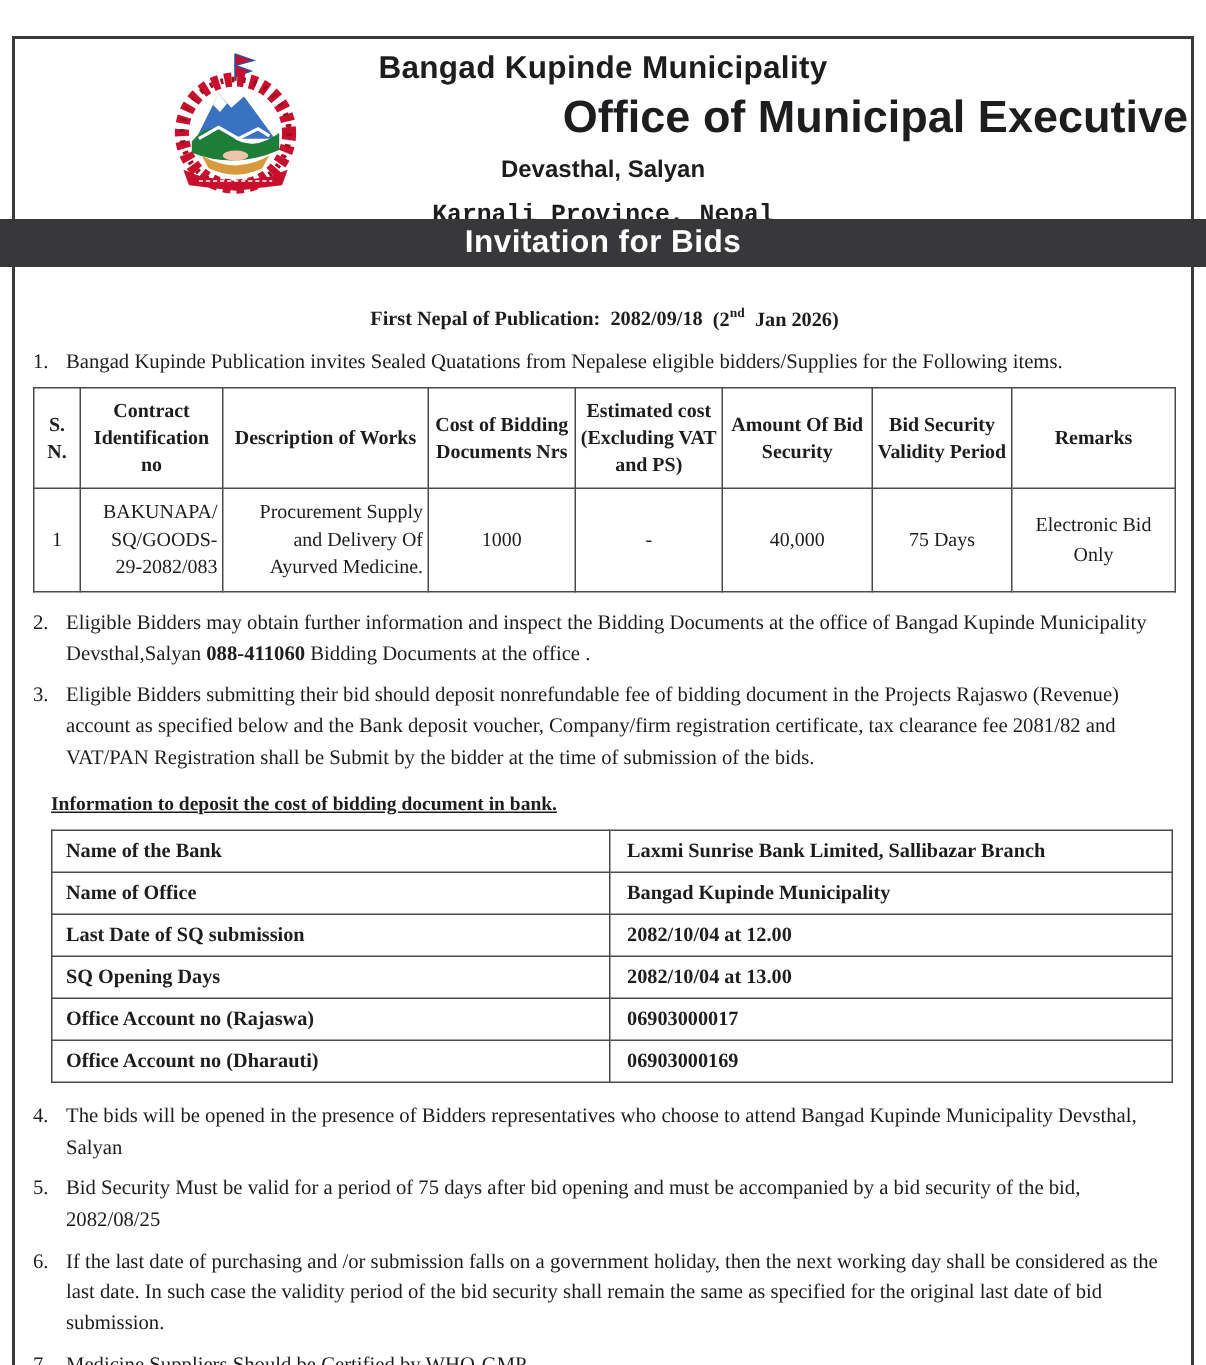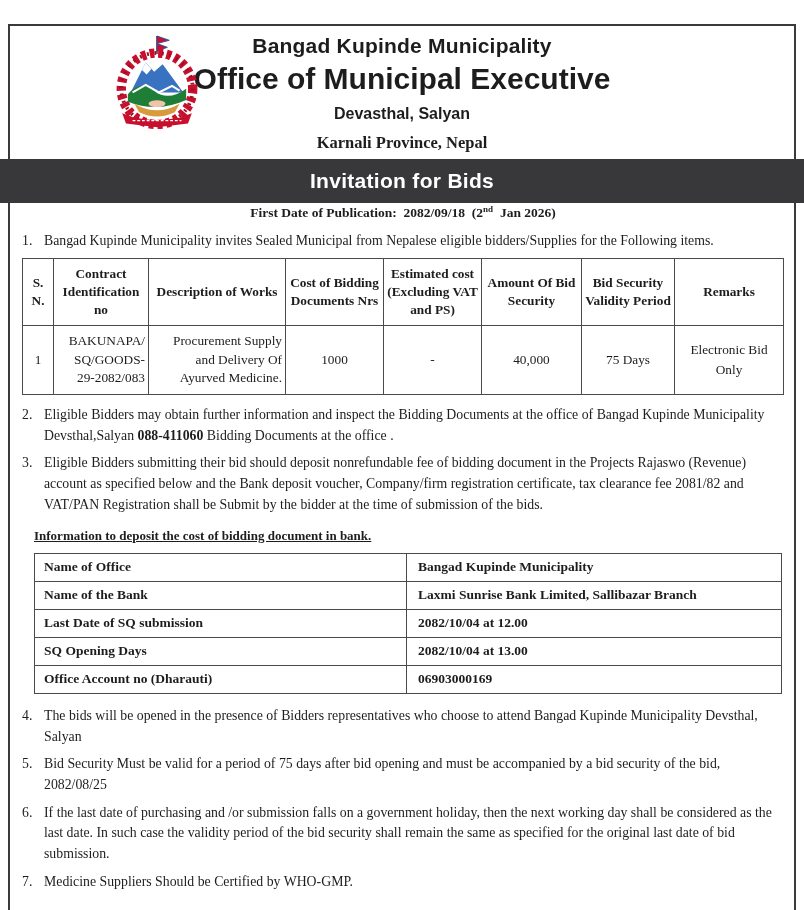--- a/index.html
+++ b/index.html
@@ -5,26 +5,26 @@
   html,body{margin:0;padding:0;background:#ffffff;}
   .page{
     position:relative;width:804px;height:910px;background:#ffffff;
     font-family:"Liberation Serif", serif;color:#1d1d1f;overflow:hidden;margin-top:16px;
   }
   .frame{position:absolute;inset:8px;border:2px solid #3a3a3c;pointer-events:none;}
   
   .header{position:absolute;left:12px;right:12px;top:16px;text-align:center;}
   .emblem{position:absolute;left:98px;top:2px;width:94px;height:100px;}
   .h-muni{font-family:"Liberation Sans",sans-serif;font-weight:bold;font-size:21px;letter-spacing:.2px;margin:2px 0 4px;}
-  .h-office{font-family:"Liberation Sans",sans-serif;font-weight:bold;font-size:30px;margin:0 0 9px;}
+  .h-office{font-family:"Liberation Sans",sans-serif;font-weight:bold;font-size:30px;margin:0 0 9px;text-align:right;}
   .h-addr{font-family:"Liberation Sans",sans-serif;font-weight:bold;font-size:16px;margin:0 0 10px;}
-  .h-prov{font-family:Liberation Serif, serif;font-weight:bold;font-size:16.5px;margin:0;}
+  .h-prov{font-family:Liberation Mono, monospace;font-weight:bold;font-size:16.5px;margin:0;}
   
   .banner{
-    position:absolute;left:0;right:0;top:143px;height:44px;background:#38383a;
+    position:absolute;left:0;right:0;top:130px;height:32px;background:#38383a;
     display:flex;align-items:center;justify-content:center;
   }
   .banner span{font-family:"Liberation Sans",sans-serif;font-weight:bold;font-size:21px;color:#ffffff;letter-spacing:.3px;}
   
   .content{position:absolute;left:22px;right:20px;top:184px;bottom:12px;font-size:13.8px;line-height:1.5;}
   .pub{font-weight:bold;text-align:center;margin:2px 0 8px;font-size:13.5px;}
   .pub sup{font-size:9px;}
   .note{display:flex;margin:0 0 7px;}
   .note .num{flex:0 0 22px;}
   .note .txt{flex:1;}
@@ -69,25 +69,25 @@
     <div class="h-addr">Devasthal, Salyan</div>
     <div class="h-prov">Karnali Province, Nepal</div>
   </div>
 
   <div class="banner">
     <span>Invitation for Bids</span>
   </div>
 
   <div class="content">
 
-    <p class="pub"><span>First Date of Publication:</span>&nbsp; <span>2082/09/18</span>&nbsp; <span><span>(2</span><sup>nd</sup>&nbsp; <span>Jan 2026)</span></span></p>
+    <p class="pub"><span>First Nepal of Publication:</span>&nbsp; <span>2082/09/18</span>&nbsp; <span><span>(2</span><sup>nd</sup>&nbsp; <span>Jan 2026)</span></span></p>
 
     <div class="note">
       <span class="num">1.</span>
-      <span class="txt">Bangad Kupinde Municipality  invites Sealed Municipal from Nepalese eligible bidders/Supplies for the Following items.</span>
+      <span class="txt">Bangad Kupinde Publication  invites Sealed Quatations from Nepalese eligible bidders/Supplies for the Following items.</span>
     </div>
 
     <table class="bid-table">
       <colgroup>
         <col style="width:31px">
           <col style="width:95px">
           <col style="width:137px">
           <col style="width:98px">
         <col style="width:98px">
           <col style="width:100px">
@@ -134,34 +134,38 @@
 
     <div class="bank-heading">Information to deposit the cost of bidding document in bank.</div>
 
     <table class="bank-table">
       <colgroup>
           <col style="width:372px">
           <col>
         </colgroup>
       <tbody>
           <tr>
+        <td>Name of the Bank</td>
+        <td class="val">Laxmi Sunrise Bank Limited, Sallibazar Branch</td>
+      </tr>
+      <tr>
         <td>Name of Office</td>
         <td class="val">Bangad Kupinde Municipality</td>
-      </tr>
-      <tr>
-        <td>Name of the Bank</td>
-        <td class="val">Laxmi Sunrise Bank Limited, Sallibazar Branch</td>
       </tr>
       <tr>
         <td>Last Date of SQ submission</td>
         <td class="val">2082/10/04 at 12.00</td>
       </tr>
       <tr>
         <td>SQ Opening Days</td>
         <td class="val">2082/10/04 at 13.00</td>
+      </tr>
+      <tr>
+        <td>Office Account no  (Rajaswa)</td>
+        <td class="val">06903000017</td>
       </tr>
       <tr>
         <td>Office Account no  (Dharauti)</td>
         <td class="val">06903000169</td>
       </tr>
     </tbody>
       </table>
 
     <div class="note">
       <span class="num">4.</span>

